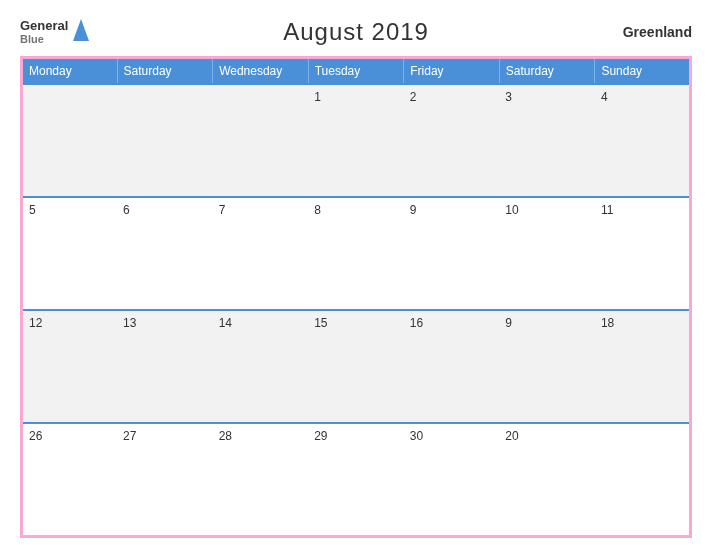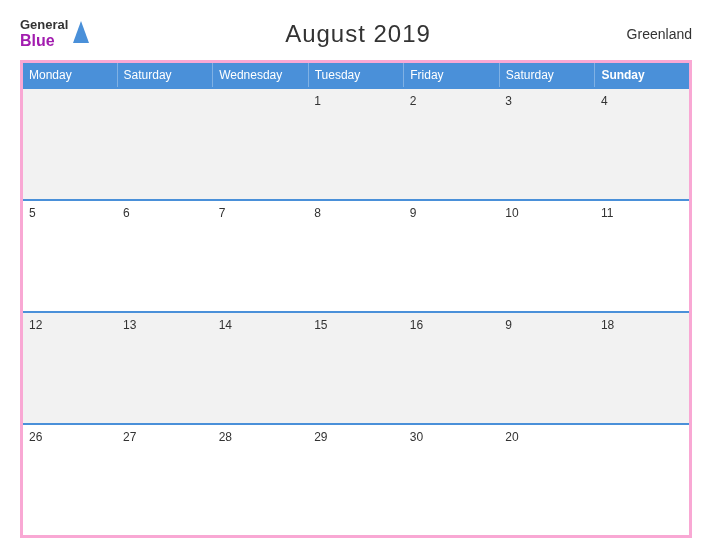--- a/index.html
+++ b/index.html
@@ -30,21 +30,21 @@
     }
     .month-title {
       font-size: 24px;
       font-weight: normal;
       color: #333;
       letter-spacing: 1px;
     }
     .region-label {
       font-size: 14px;
       color: #333;
-      font-weight: normal;
+      font-weight: bold;
     }
     .calendar {
       flex: 1;
       border: 3px solid #f9a8d4;
       border-collapse: collapse;
       width: 100%;
       table-layout: fixed;
     }
     .calendar thead tr {
       background-color: #4a90d9;
@@ -52,21 +52,20 @@
     .calendar thead th {
       color: #fff;
       font-size: 12px;
       font-weight: normal;
       padding: 5px 6px;
       text-align: left;
       border-right: 1px solid rgba(255,255,255,0.3);
     }
     .calendar thead th:last-child {
       border-right: none;
-      font-weight: bold;
     }
     .calendar tbody tr {
       height: 76px;
     }
     .calendar tbody tr:nth-child(odd) {
       background-color: #f2f2f2;
     }
     .calendar tbody tr:nth-child(even) {
       background-color: #fff;
     }
@@ -87,21 +86,21 @@
     }
   </style>
 </head>
 <body>
 
 <div class="page">
   <div class="header">
     <div class="logo">
       <div style="display:flex; flex-direction:column; align-items:flex-start; line-height:1.1;">
         <span style="font-size:13px;font-weight:bold;color:#333;">General</span>
-        <span style="font-size:16px;font-weight:bold;color:#a21caf;">Blue</span>
+        <span style="font-size:11px;font-weight:bold;color:#737373;">Blue</span>
       </div>
       <div style="margin-left:3px; margin-bottom:0px;">
         <svg width="16" height="22" viewBox="0 0 16 22">
           <polygon points="8,0 16,22 0,22" fill="#4a90d9"></polygon>
         </svg>
       </div>
     </div>
     <div class="month-title">August 2019</div>
     <div class="region-label">Greenland</div>
   </div>

